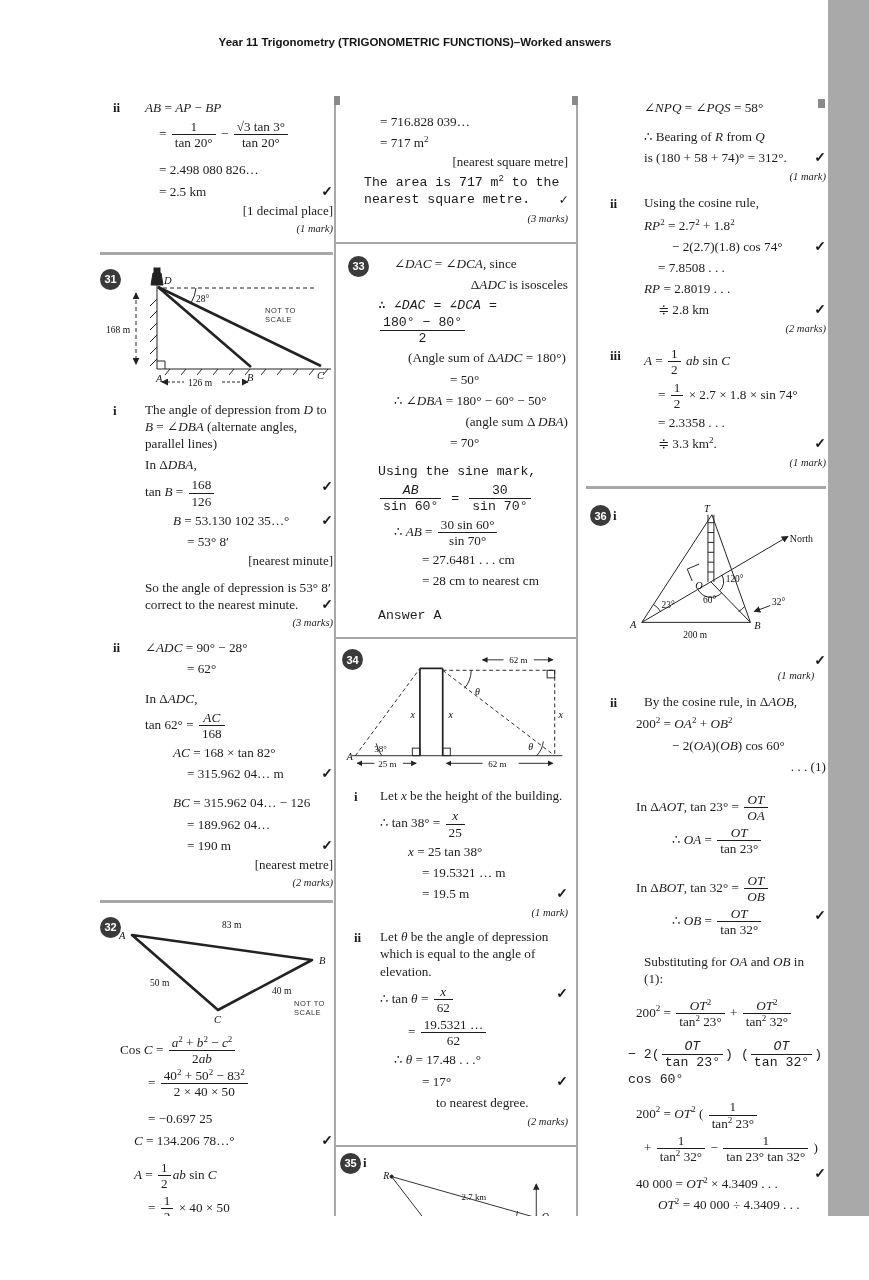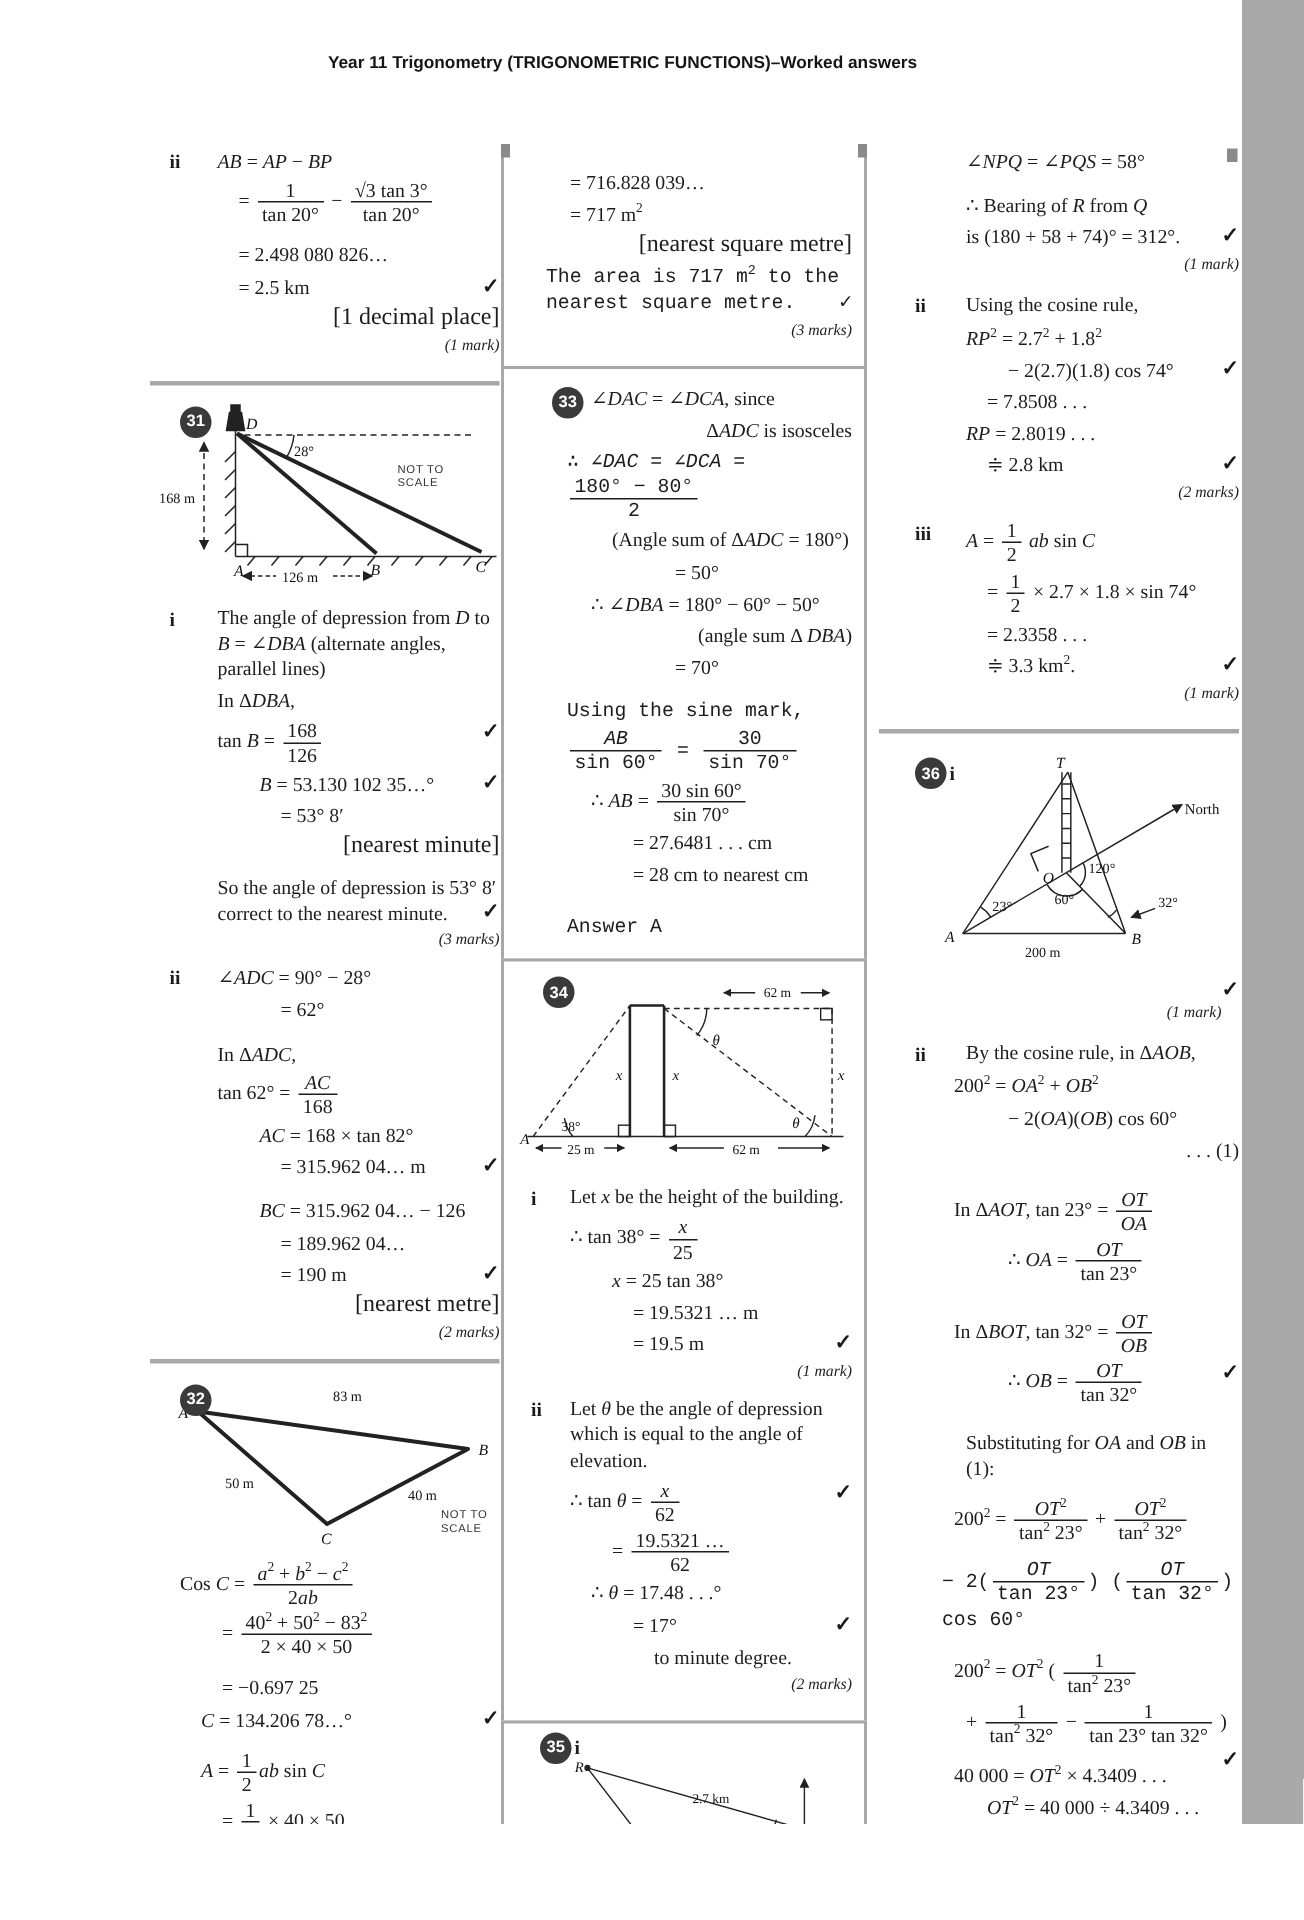--- a/index.html
+++ b/index.html
@@ -20,21 +20,21 @@
   .box + .box{margin-top:-2px;}
   .box.open{border-top:none;}
   .cap{position:absolute;top:-6px;width:6px;height:9px;background:#8a8a8a;}
   .capl{left:-2px;} .capr{right:-2px;}
   .ml{font-size:13.2px;line-height:1.45;margin:2px 0;min-height:15px;}
   .mp{font-size:13.2px;line-height:1.3;margin:4px 0;}
   .i1{margin-left:14px;} .i2{margin-left:28px;} .i3{margin-left:42px;} .i4{margin-left:56px;}
   .outd{margin-left:-16px;font-family:Liberation Mono, monospace;} .o8{margin-left:-8px;}
   .tr{text-align:right;}
   .gap{margin-top:10px;} .gap2{margin-top:16px;}
-  .note{text-align:right;font-size:16px;margin:1px 0;}
+  .note{text-align:right;font-size:13px;margin:1px 0;}
   .mark{text-align:right;font-style:italic;font-size:10.5px;color:#222;margin:4px 0 8px;}
   .vr{font-style:italic;}
   sup{font-size:9px;line-height:0;}
   .frac{display:inline-block;vertical-align:middle;text-align:center;padding:0 2px;line-height:1.15;}
   .fn{display:block;border-bottom:1px solid #1c1c1c;padding:0 3px;}
   .fd{display:block;padding:0 3px;}
   .ck{float:right;font-weight:bold;font-size:14px;color:#1a1a1a;}
   .part{position:relative;padding-left:45px;margin-top:10px;}
   .part .plabel{position:absolute;left:13px;top:2px;font-weight:bold;font-size:13px;}
   .p34{padding-left:36px;}
@@ -42,21 +42,21 @@
   .part3{position:relative;padding-left:58px;margin-top:12px;}
   .part3 .plabel{position:absolute;left:24px;top:2px;font-weight:bold;font-size:13px;}
   .c3pad{padding-left:58px;}
   .c2top{padding-left:36px;}
   .qrow{position:relative;padding-left:50px;}
   .qrow .badge{position:absolute;left:4px;top:2px;}
   .qbody{}
   .q32body{padding-left:20px;}
   .badge{display:inline-flex;width:21px;height:21px;border-radius:50%;background:#3a3a3a;color:#fff;
          font-family:"Liberation Sans",sans-serif;font-size:11px;font-weight:bold;
-         align-items:center;justify-content:center;flex:0 0 auto;margin-left:20px;}
+         align-items:center;justify-content:center;flex:0 0 auto;}
   .qdiag{position:relative;margin-top:2px;}
   .qdiag .badge{position:absolute;left:0;top:4px;}
   .qoverlay{position:absolute;left:4px;top:6px;display:flex;gap:2px;align-items:center;z-index:2;}
   .plabel2{font-weight:bold;font-size:13px;}
   svg{display:block;}
   .sti{font-family:"Liberation Serif",serif;font-style:italic;font-size:10.5px;fill:#111;}
   .st{font-family:"Liberation Serif",serif;font-size:10px;fill:#111;}
   .sm{font-family:"Liberation Serif",serif;font-size:9.5px;fill:#111;}
   .sa{font-family:"Liberation Sans",sans-serif;font-size:7.5px;fill:#333;letter-spacing:0.5px;}
   .footer{position:absolute;top:1218px;left:0;width:810px;text-align:center;white-space:nowrap;}
@@ -277,21 +277,21 @@
         </div>
       </div>
       <div class="part p34">
         <span class="plabel">ii</span>
         <div class="pbody">
           <div class="mp"><span>Let </span><span class="vr">θ</span><span> be the angle of depression which is equal to the angle of elevation.</span></div>
           <div class="ml"><span>∴ tan </span><span class="vr">θ</span><span>  =  </span><span class="frac"><span class="fn"><span class="vr">x</span></span><span class="fd"><span>62</span></span></span><span class="ck">✓</span></div>
           <div class="ml i2"><span>=  </span><span class="frac"><span class="fn"><span>19.5321 …</span></span><span class="fd"><span>62</span></span></span></div>
           <div class="ml i1"><span>∴ </span><span class="vr">θ</span><span>  =  17.48 . . .°</span></div>
           <div class="ml i3"><span>=  17°</span><span class="ck">✓</span></div>
-          <div class="ml i4"><span>to minute degree.</span></div>
+          <div class="ml i4"><span>to nearest degree.</span></div>
           <div class="mark">(2 marks)</div>
         </div>
       </div>
     </section>
 
     <section class="box">
       <div class="qoverlay">
         <span class="badge">35</span>
         <span class="plabel2">i</span>
       </div>

